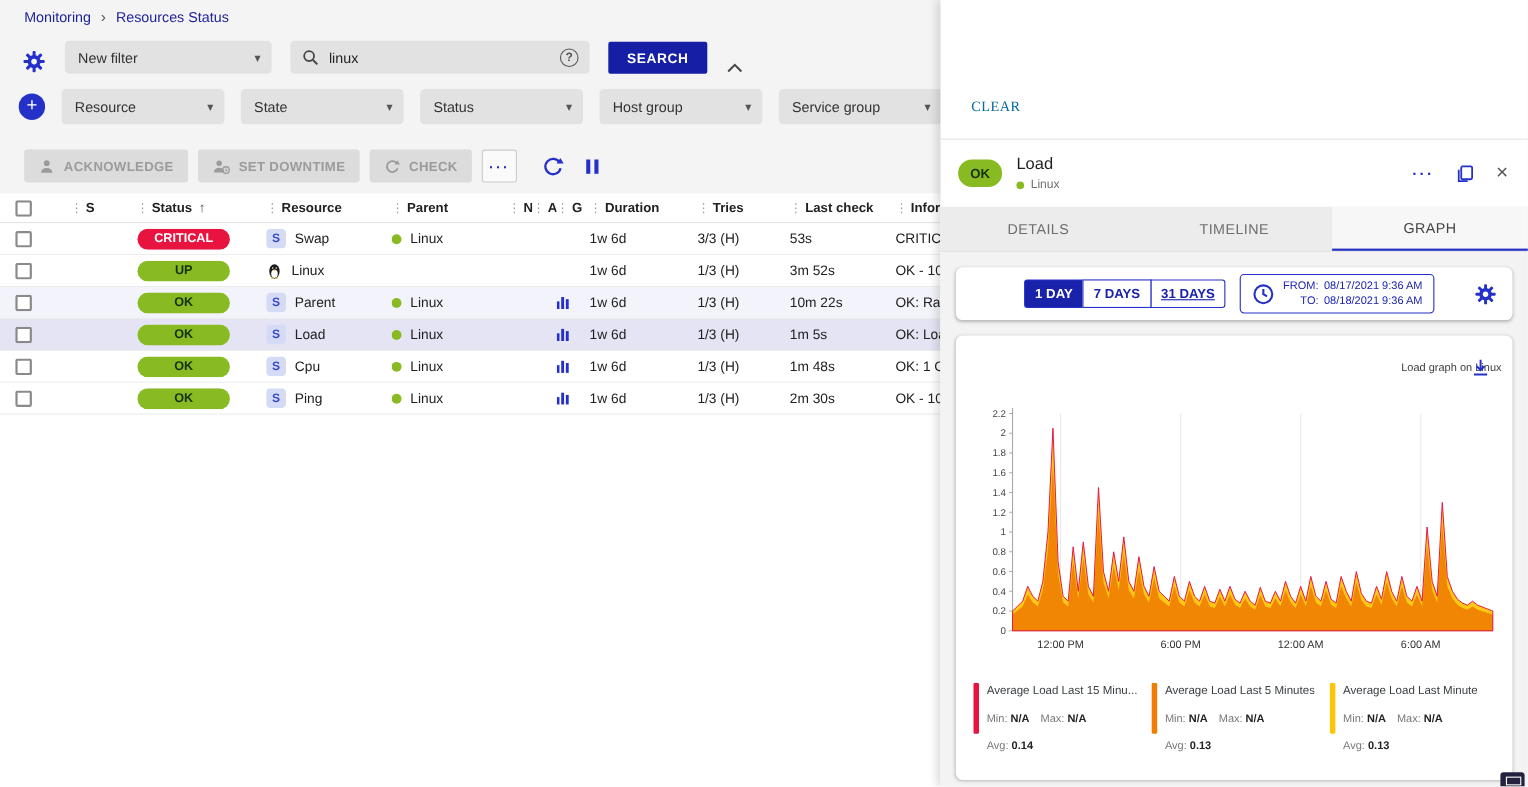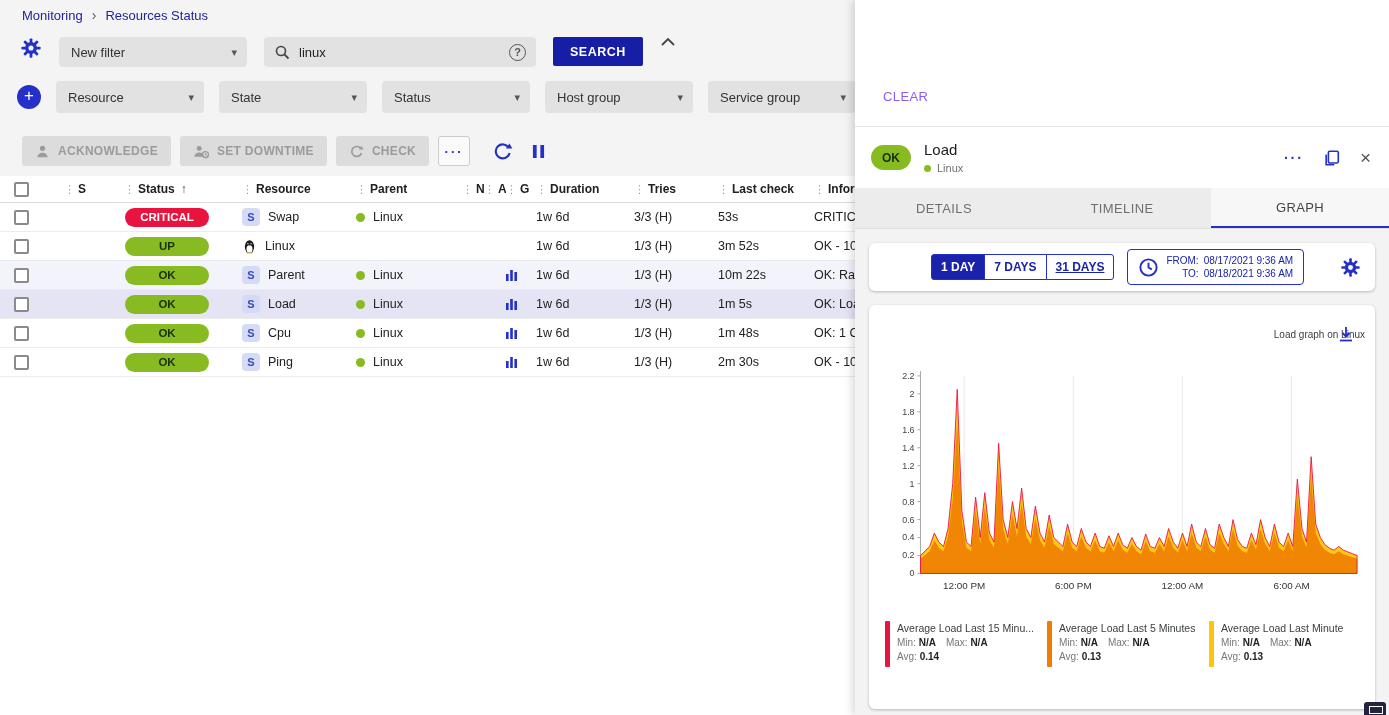--- a/index.html
+++ b/index.html
@@ -6,21 +6,21 @@
   html,body { margin:0; padding:0; }
   body { font-family:"Liberation Sans", sans-serif; background:#fff; }
   .app { position:relative; width:1389px; height:715px; overflow:hidden; background:#fff; color:#212121; }
 
   
   .topzone { position:absolute; left:0; top:0; width:100%; height:176px; background:#f4f4f4; }
   .breadcrumb { position:absolute; left:22px; top:7px; display:flex; align-items:center; gap:9px; font-size:13px; }
   .bc-link { color:#20249c; text-decoration:none; cursor:pointer; }
   .bc-sep { color:#555; font-size:14px; }
 
-  .filter-row1 { position:absolute; left:20px; top:37px; display:flex; align-items:flex-start; gap:17px; }
+  .filter-row1 { position:absolute; left:20px; top:37px; display:flex; align-items:flex-end; gap:17px; }
   .icon22 { width:22px; height:22px; display:inline-flex; }
   .select-chip { display:flex; justify-content:space-between; align-items:center; height:30px; background:#e2e2e2; border-radius:4px; padding:0 10px 0 12px; font-size:13px; color:#333; cursor:pointer; }
   .w-filter { width:188px; }
   .caret { color:#555; font-size:11px; margin-left:8px; }
   .search-box { width:272px; height:30px; background:#e2e2e2; border-radius:4px; display:flex; align-items:center; gap:9px; padding:0 10px; }
   .search-text { flex:1; font-size:13px; color:#222; }
   .help-circle { width:17px; height:17px; border:1.5px solid #555; border-radius:50%; color:#555; font-size:11px; font-weight:700; display:flex; align-items:center; justify-content:center; }
   .search-btn { height:29px; padding:0 17px; background:#151ea4; color:#fff; border:none; border-radius:2px; font-size:12.5px; font-weight:700; letter-spacing:.5px; font-family:inherit; cursor:pointer; }
 
   .filter-row2 { position:absolute; left:17px; top:81px; display:flex; align-items:center; gap:15px; }
@@ -46,21 +46,21 @@
   .cb { width:15px; height:15px; border:2px solid #8a8a8a; border-radius:2px; margin-left:14px; background:#fff; cursor:pointer; flex:none; }
   .chip { width:84px; height:19px; border-radius:10px; font-size:11.5px; font-weight:700; display:flex; align-items:center; justify-content:center; margin-left:5px;text-align:center; }
   .chip-critical { background:#e8133f; color:#fff; }
   .chip-ok { background:#88bb22; color:#17300d; }
   .res { gap:8px; }
   .res-icon { width:18px; height:18px; border-radius:4px; background:#d6dbf5; color:#3a4bbf; font-size:11px; font-weight:700; display:flex; align-items:center; justify-content:center; flex:none; }
   .dot { width:9px; height:9px; border-radius:50%; background:#88bb22; flex:none; }
 
   
   .panel { position:absolute; left:855px; top:0; width:534px; height:715px; background:#fff; box-shadow:-3px 0 8px rgba(0,0,0,.15); }
-  .clear-btn { position:absolute; left:28px; top:89px; background:none; border:none; color:#8b5cf6; font-size:13px; font-weight:500; letter-spacing:.4px; font-family:Liberation Sans, sans-serif; cursor:pointer; padding:0; }
+  .clear-btn { position:absolute; left:28px; top:89px; background:none; border:none; color:#0369a1; font-size:13px; font-weight:500; letter-spacing:.4px; font-family:Liberation Serif, serif; cursor:pointer; padding:0; }
   .phead { position:absolute; left:0; top:126px; right:0; height:62px; border-top:1px solid #e3e3e3; display:flex; align-items:center; padding:0 18px 0 16px; gap:13px; }
   .ok-pill { min-width:40px; height:25px; border-radius:13px; background:#88bb22; font-weight:700; font-size:12px; display:flex; align-items:center; justify-content:center; color:#17300d; }
   .ptitle-block { display:flex; flex-direction:column; gap:4px; }
   .ptitle { font-size:15px; color:#212121; }
   .psub { display:flex; align-items:center; gap:6px; font-size:11px; color:#707070; }
   .psub .dot { width:7px; height:7px; }
   .phead-icons { margin-left:auto; display:flex; align-items:center; gap:19px; }
   .pmore { color:#2430c8; font-weight:700; font-size:14px; letter-spacing:2px; cursor:pointer; }
   .pclose { color:#555; font-size:19px; cursor:pointer; line-height:1; }
 
@@ -80,21 +80,21 @@
   .rline { display:flex; gap:5px; font-size:10px; color:#1a22ab; justify-content:flex-end; }
   .gear2 { margin-left:auto; cursor:pointer; display:flex; }
 
   .graph-card { margin-top:14px; background:#fff; border-radius:6px; box-shadow:0 1px 3px rgba(0,0,0,.25); padding:12px 10px 10px; position:relative; height:404px; }
   .gtitle { text-align:right; font-size:10px; color:#3c4043; margin-top:12px; }
   .download-btn { position:absolute; right:20px; top:20px; background:none; border:none; padding:0; cursor:pointer; display:flex; }
   #load-chart { display:block; margin:24px auto 0; width:486px; height:249px; font-family:inherit; }
   .legend { display:flex; gap:6px; margin-top:8px; padding-left:6px; }
   .litem { display:flex; gap:7px; width:164px; cursor:pointer; }
   .lbar { width:5px; height:46px; border-radius:1px; flex:none; }
-  .ltext { display:flex; flex-direction:column; gap:3px; font-size:10px; color:#777; padding-top:1px; }
+  .ltext { display:flex; flex-direction:column; gap:14px; font-size:10px; color:#777; padding-top:1px; }
   .llabel { font-size:10.5px; color:#3c4043; white-space:nowrap; overflow:hidden; max-width:150px; }
   .lrow { display:flex; gap:10px; }
   .lrow b { color:#222; font-weight:700; }
 
   .corner { position:absolute; right:3px; bottom:0; width:22px; height:13px; background:#23233f; border-radius:3px 3px 0 0; }
   .corner::after { content:""; position:absolute; left:5px; top:4px; width:12px; height:6px; border:1.5px solid #fff; }
 </style>
 </head>
 <body>
 

